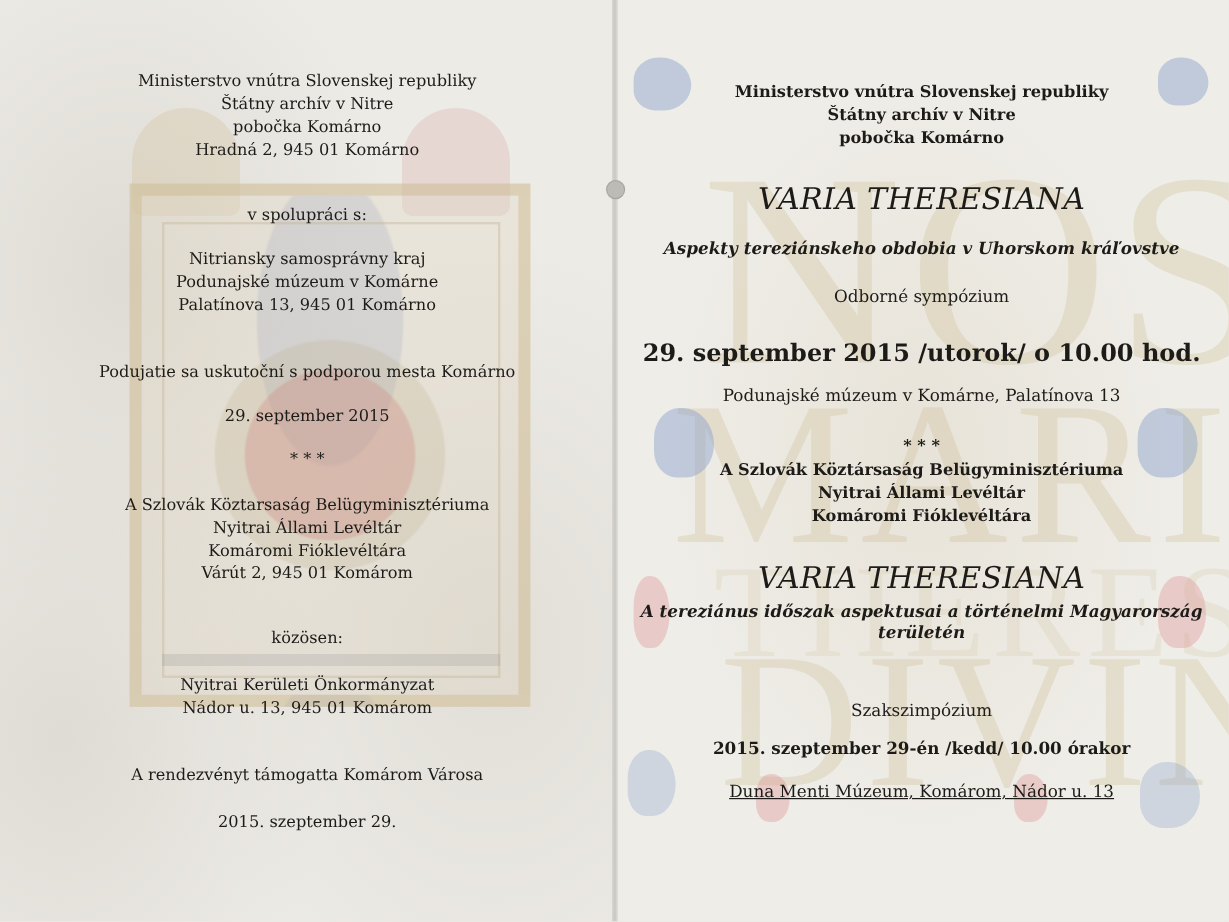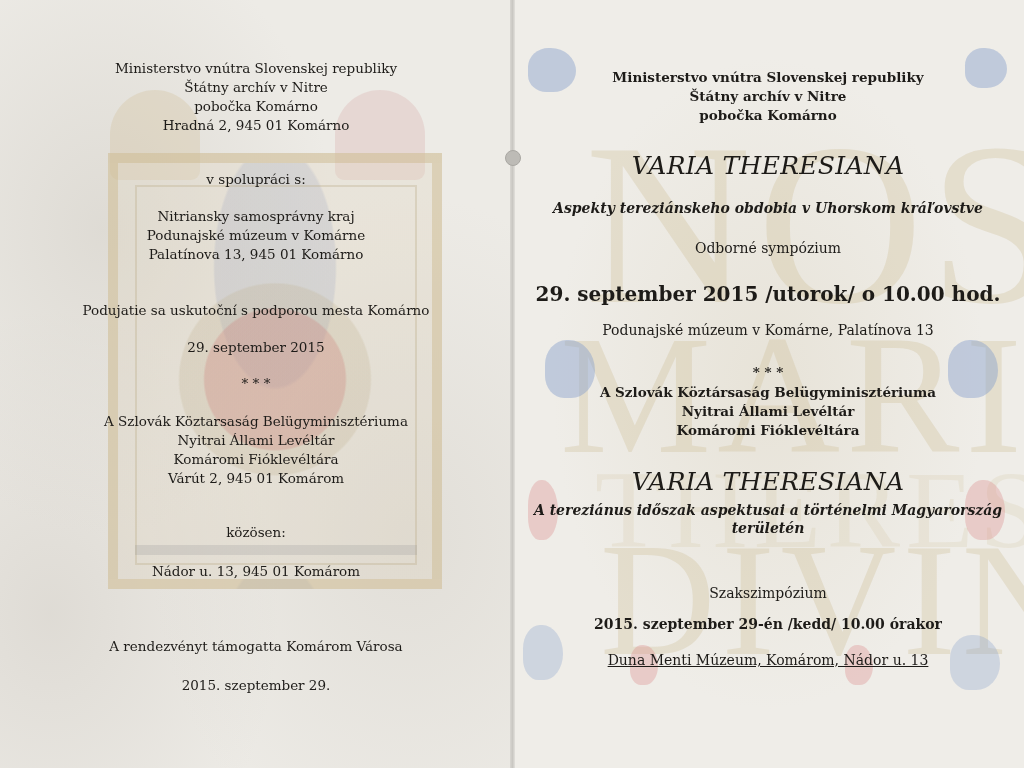--- a/index.html
+++ b/index.html
@@ -140,20 +140,21 @@
 <div class="txt left-col" style="top:412px;">
   <span class="block">A Szlovák Köztarsaság Belügyminisztériuma</span>
   <span class="block">Nyitrai Állami Levéltár</span>
   <span class="block">Komáromi Fióklevéltára</span>
   <span class="block">Várút 2,  945 01 Komárom</span>
 </div>
 
 <div class="txt left-col" style="top:523px;">közösen:</div>
 
 <div class="txt left-col" style="top:562px;">
+  <span class="block">Nyitrai Kerületi Önkormányzat</span>
   <span class="block">Nádor u. 13,  945 01 Komárom</span>
 </div>
 
 <div class="txt left-col" style="top:637px;">A rendezvényt támogatta Komárom Városa</div>
 <div class="txt left-col" style="top:676px;">2015. szeptember 29.</div>
 
 <div class="txt right-col r-bold" style="top:68px;">
   <span class="block">Ministerstvo vnútra Slovenskej republiky</span>
   <span class="block">Štátny archív v Nitre</span>
   <span class="block">pobočka Komárno</span>

